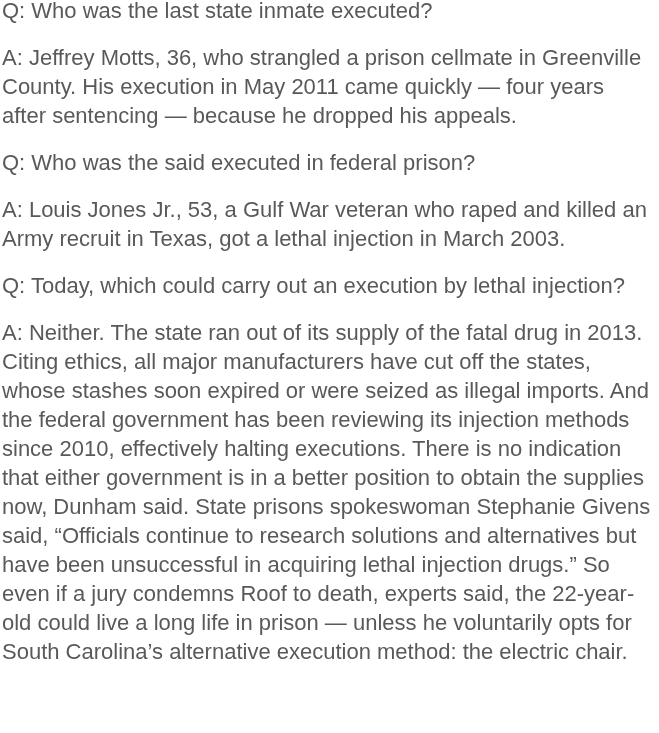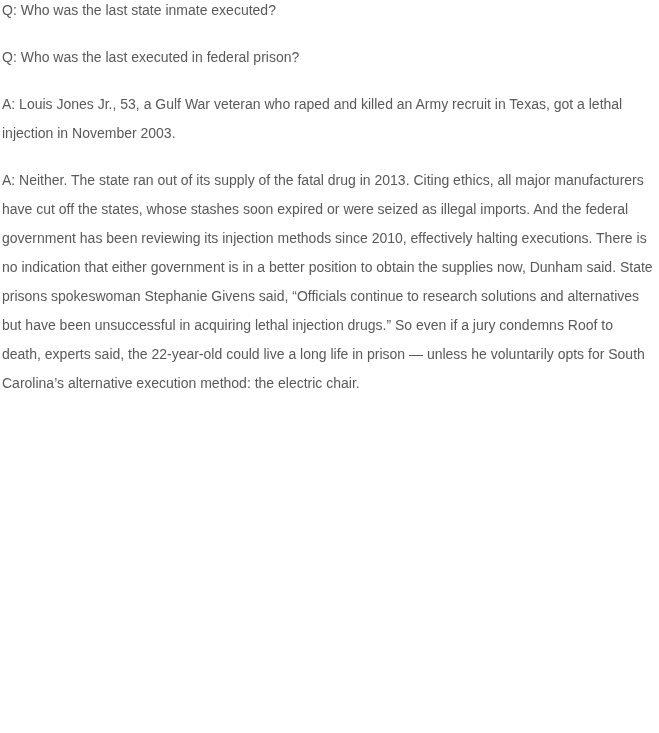--- a/index.html
+++ b/index.html
@@ -8,21 +8,21 @@
     background: #ffffff;
   }
   .article-body {
     box-sizing: border-box;
     width: 659px;
     height: 733px;
     background: #ffffff;
     padding: 0 6px 0 2px;
     overflow: hidden;
     font-family: "Liberation Sans", "DejaVu Sans", sans-serif;
-    font-size: 14px;
+    font-size: 22px;
     line-height: 29px;
     color: #595959;
     -webkit-font-smoothing: antialiased;
   }
   .article-body p {
     margin: 0 0 18px 0;
     padding: 0;
   }
   .article-body p:first-child {
     margin-top: -4px;
@@ -30,16 +30,18 @@
   .article-body p:last-child {
     margin-bottom: 0;
     margin-top: 12px;
   }
 </style>
 </head>
 <body>
 
 <div class="article-body">
   <p>Q: Who was the last state inmate executed?</p>
-  <p>Q: Who was the last executed in federal prison?</p>
-  <p>A: Louis Jones Jr., 53, a Gulf War veteran who raped and killed an Army recruit in Texas, got a lethal injection in November 2003.</p>
+  <p>A: Jeffrey Motts, 36, who strangled a prison cellmate in Greenville County. His execution in May 2011 came quickly — four years after sentencing — because he dropped his appeals.</p>
+  <p>Q: Who was the said executed in federal prison?</p>
+  <p>A: Louis Jones Jr., 53, a Gulf War veteran who raped and killed an Army recruit in Texas, got a lethal injection in March 2003.</p>
+  <p>Q: Today, which could carry out an execution by lethal injection?</p>
   <p>A: Neither. The state ran out of its supply of the fatal drug in 2013. Citing ethics, all major manufacturers have cut off the states, whose stashes soon expired or were seized as illegal imports. And the federal government has been reviewing its injection methods since 2010, effectively halting executions. There is no indication that either government is in a better position to obtain the supplies now, Dunham said. State prisons spokeswoman Stephanie Givens said, “Officials continue to research solutions and alternatives but have been unsuccessful in acquiring lethal injection drugs.” So even if a jury condemns Roof to death, experts said, the 22-year-old could live a long life in prison — unless he voluntarily opts for South Carolina’s alternative execution method: the electric chair.</p>
 </div>
 
 </body></html>

